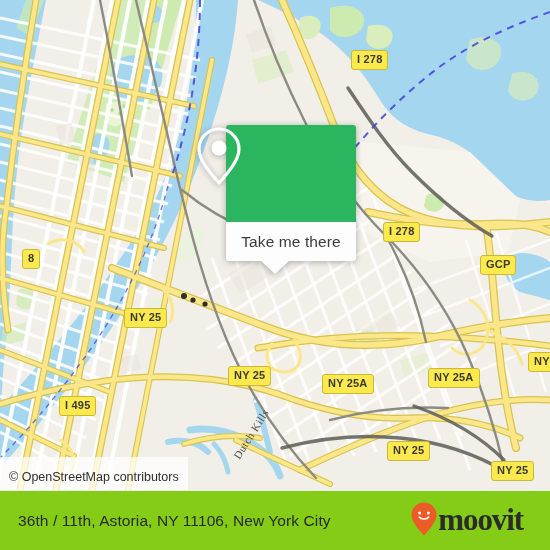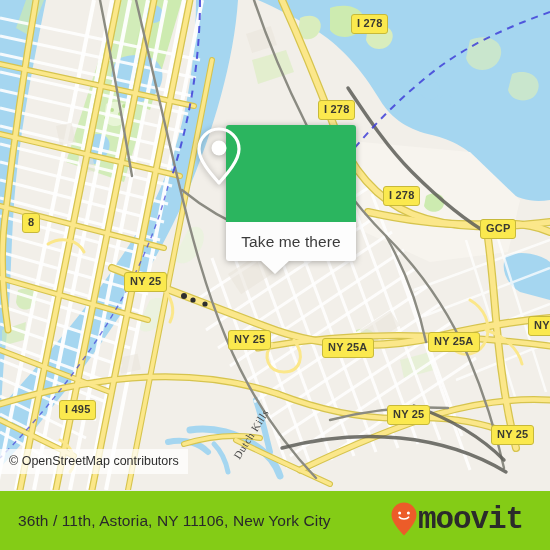--- a/index.html
+++ b/index.html
@@ -27,37 +27,38 @@
     border: 1.5px solid #c7b93a;
     border-radius: 3px;
     color: #3a3a32;
     font-size: 11px;
     font-weight: bold;
     line-height: 1;
     padding: 3px 5px 4px 5px;
     white-space: nowrap;
     letter-spacing: .2px;
     font-family: "Liberation Sans", sans-serif;
+    margin-top: 36px;
   }
 
   
   .water-label {
     position: absolute;
     color: #4a4a4a;
     font-size: 11px;
     font-family: "Liberation Serif", serif;
     white-space: nowrap;
     letter-spacing: .5px;
   }
 
   
   #attribution {
     position: absolute;
-    left: 0; bottom: 16px;
-    padding: 4px 9px 5px 9px;
+    left: 0; bottom: 0;
+    padding: 12px 9px 5px 9px;
     background: rgba(255,255,255,.72);
     color: #2e2e2e;
     font-size: 12.5px;
     line-height: 1.3;
     white-space: nowrap;
   }
 
   
   #callout {
     position: absolute;
@@ -113,21 +114,21 @@
   }
   #brand { display: flex; align-items: center; gap: 1px; }
   #brand-pin { display: block; }
   #brand-word {
     color: #2b2b2b;
     font-size: 31px;
     font-weight: bold;
     letter-spacing: -1.1px;
     line-height: 1;
     padding-bottom: 3px;
-    font-family: Liberation Mono, monospace;
+    font-family: Liberation Serif, serif;
   }
 </style>
 </head>
 <body>
 
 <div id="app">
 
   <div id="map">
 
     <svg width="550" height="490" viewBox="0 0 550 490">
@@ -380,21 +381,21 @@
     <div class="shield" style="left:351px;top:14px">I 278</div>
     <div class="shield" style="left:318px;top:100px">I 278</div>
     <div class="shield" style="left:383px;top:186px">I 278</div>
     <div class="shield" style="left:480px;top:219px">GCP</div>
     <div class="shield" style="left:22px;top:213px">8</div>
     <div class="shield" style="left:124px;top:272px">NY 25</div>
     <div class="shield" style="left:228px;top:330px">NY 25</div>
     <div class="shield" style="left:322px;top:338px">NY 25A</div>
     <div class="shield" style="left:428px;top:332px">NY 25A</div>
     <div class="shield" style="left:528px;top:316px">NY</div>
-    <div class="shield" style="left:59px;top:400px">I 495</div>
+    <div class="shield" style="left:59px;top:360px">I 495</div>
     <div class="shield" style="left:387px;top:405px">NY 25</div>
     <div class="shield" style="left:491px;top:425px">NY 25</div>
 
     <div class="water-label" style="left:236px;top:452px;transform:rotate(-58deg);transform-origin:left center">Dutch Kills</div>
 
     <div id="attribution">© OpenStreetMap contributors</div>
 
     <div id="callout">
       <div id="callout-green">
         <span>

